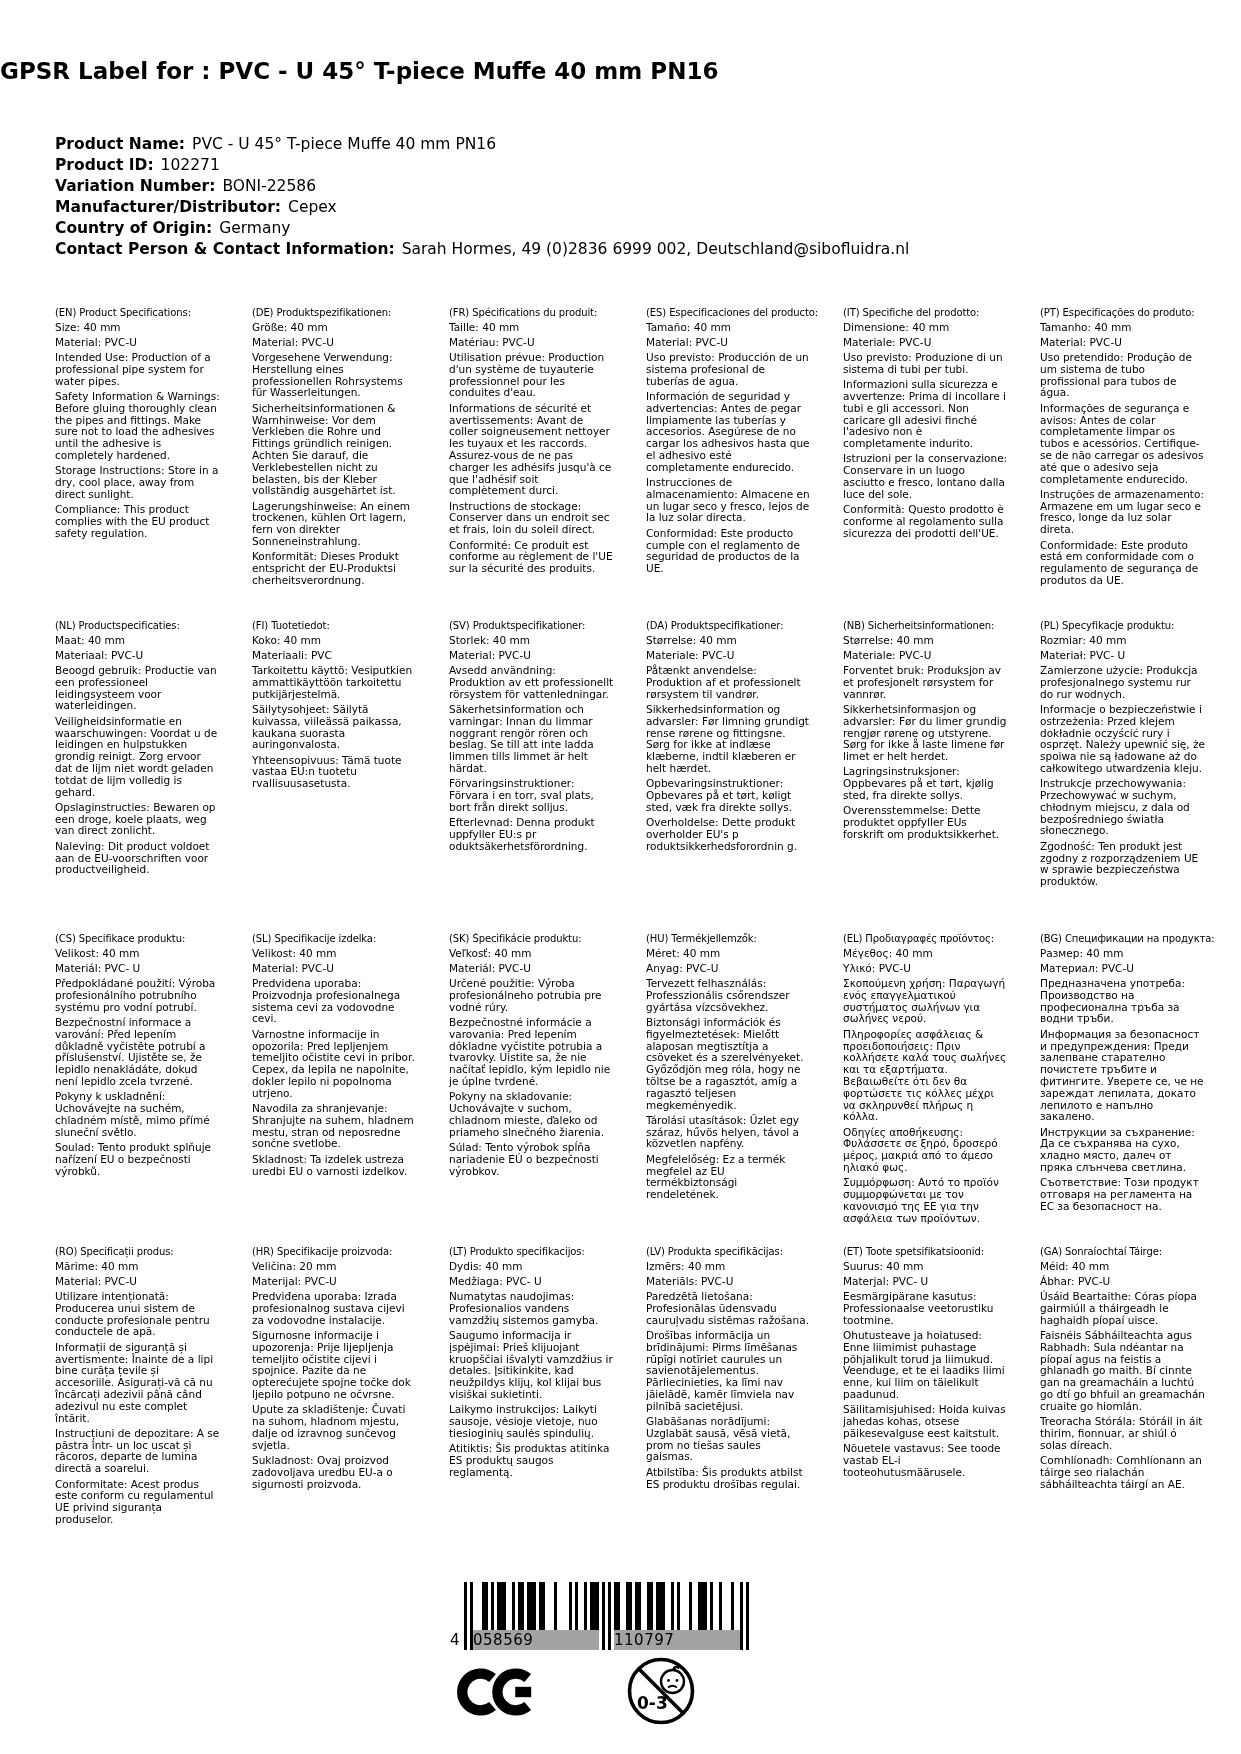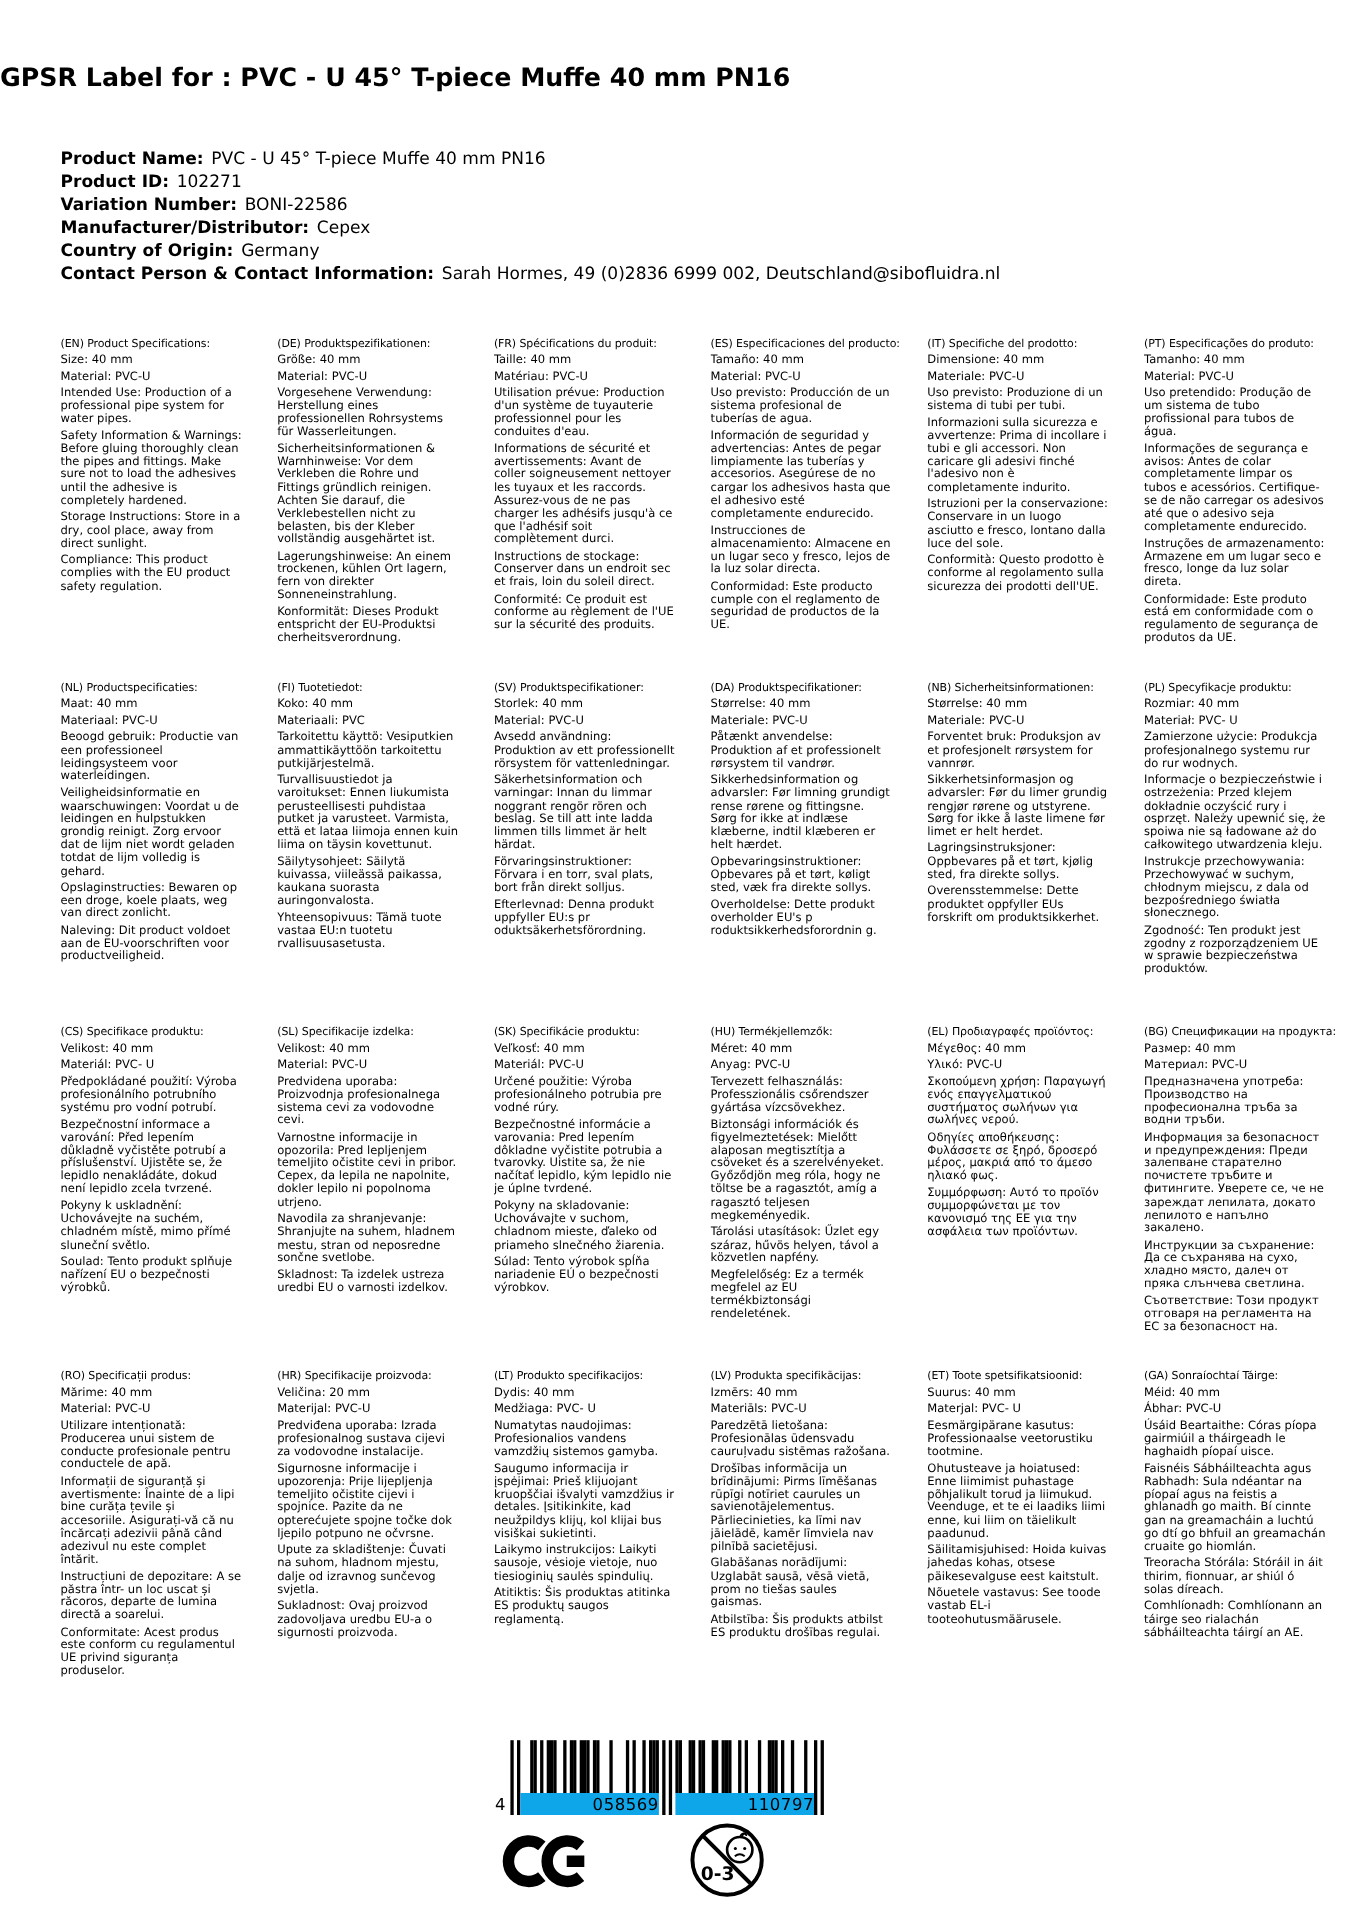--- a/index.html
+++ b/index.html
@@ -15,21 +15,21 @@
         grid-template-columns:repeat(6,197px);grid-auto-rows:313px}
   .spec-cell{padding-right:32px;overflow:hidden}
   .spec-heading{font-size:10px;font-weight:normal;margin:0 0 2px 0;line-height:12.5px;
                 white-space:nowrap;letter-spacing:-0.1px}
   .spec-p{font-size:10.5px;line-height:11.8px;margin:0 0 3.5px 0}
   .barcode{position:absolute;left:464px;top:1582px;width:285px;height:70px}
   .bars{position:absolute;left:0;top:0;width:285px;height:70px}
   .bar{position:absolute;top:0;width:3px;height:48px;background:#000}
   .bar.tall{height:68px}
   .bc-digit{position:absolute;top:48px;height:20px;font-size:15px;line-height:20px;
-            text-align:right;background:#0ea5e9;letter-spacing:0.5px}
+            text-align:left;background:#a3a3a3;letter-spacing:0.5px}
   .bc-first{left:-22px;width:18px;background:transparent;text-align:right}
   .bc-g1{left:9px;width:126px}
   .bc-g2{left:150px;width:126px}
   .ce-mark{position:absolute;left:456px;top:1661px}
   .age-mark{position:absolute;left:626px;top:1656px}
 </style>
 </head>
 <body>
 
 <div class="page">
@@ -131,21 +131,20 @@
         <p class="spec-p">Veiligheidsinformatie en waarschuwingen: Voordat u de leidingen en hulpstukken grondig reinigt. Zorg ervoor dat de lijm niet wordt geladen totdat de lijm volledig is gehard.</p>
         <p class="spec-p">Opslaginstructies: Bewaren op een droge, koele plaats, weg van direct zonlicht.</p>
         <p class="spec-p">Naleving: Dit product voldoet aan de EU-voorschriften voor productveiligheid.</p>
       </div>
 
   <div class="spec-cell">
     <h3 class="spec-heading">(FI) Tuotetiedot:</h3>
   <p class="spec-p">Koko: 40 mm</p>
         <p class="spec-p">Materiaali: PVC</p>
         <p class="spec-p">Tarkoitettu käyttö: Vesiputkien ammattikäyttöön tarkoitettu putkijärjestelmä.</p>
-        <p class="spec-p">Turvallisuustiedot ja varoitukset: Ennen liukumista perusteellisesti puhdistaa putket ja varusteet. Varmista, että et lataa liimoja ennen kuin liima on täysin kovettunut.</p>
         <p class="spec-p">Säilytysohjeet: Säilytä kuivassa, viileässä paikassa, kaukana suorasta auringonvalosta.</p>
         <p class="spec-p">Yhteensopivuus: Tämä tuote vastaa EU:n tuotetu rvallisuusasetusta.</p>
       </div>
 
   <div class="spec-cell">
     <h3 class="spec-heading">(SV) Produktspecifikationer:</h3>
   <p class="spec-p">Storlek: 40 mm</p>
         <p class="spec-p">Material: PVC-U</p>
         <p class="spec-p">Avsedd användning: Produktion av ett professionellt rörsystem för vattenledningar.</p>
         <p class="spec-p">Säkerhetsinformation och varningar: Innan du limmar noggrant rengör rören och beslag. Se till att inte ladda limmen tills limmet är helt härdat.</p>
@@ -221,20 +220,21 @@
         <p class="spec-p">Biztonsági információk és figyelmeztetések: Mielőtt alaposan megtisztítja a csöveket és a szerelvényeket. Győződjön meg róla, hogy ne töltse be a ragasztót, amíg a ragasztó teljesen megkeményedik.</p>
         <p class="spec-p">Tárolási utasítások: Űzlet egy száraz, hűvös helyen, távol a közvetlen napfény.</p>
         <p class="spec-p">Megfelelőség: Ez a termék megfelel az EU termékbiztonsági rendeletének.</p>
       </div>
 
   <div class="spec-cell">
     <h3 class="spec-heading">(EL) Προδιαγραφές προϊόντος:</h3>
   <p class="spec-p">Μέγεθος: 40 mm</p>
         <p class="spec-p">Υλικό: PVC-U</p>
         <p class="spec-p">Σκοπούμενη χρήση: Παραγωγή ενός επαγγελματικού συστήματος σωλήνων για σωλήνες νερού.</p>
+        <p class="spec-p">Πληροφορίες ασφάλειας &amp; προειδοποιήσεις: Πριν κολλήσετε καλά τους σωλήνες και τα εξαρτήματα. Βεβαιωθείτε ότι δεν θα φορτώσετε τις κόλλες μέχρι να σκληρυνθεί πλήρως η κόλλα.</p>
         <p class="spec-p">Οδηγίες αποθήκευσης: Φυλάσσετε σε ξηρό, δροσερό μέρος, μακριά από το άμεσο ηλιακό φως.</p>
         <p class="spec-p">Συμμόρφωση: Αυτό το προϊόν συμμορφώνεται με τον κανονισμό της ΕΕ για την ασφάλεια των προϊόντων.</p>
       </div>
 
   <div class="spec-cell">
     <h3 class="spec-heading">(BG) Спецификации на продукта:</h3>
   <p class="spec-p">Размер: 40 mm</p>
         <p class="spec-p">Материал: PVC-U</p>
         <p class="spec-p">Предназначена употреба: Производство на професионална тръба за водни тръби.</p>
         <p class="spec-p">Информация за безопасност и предупреждения: Преди залепване старателно почистете тръбите и фитингите. Уверете се, че не зареждат лепилата, докато лепилото е напълно закалено.</p>

